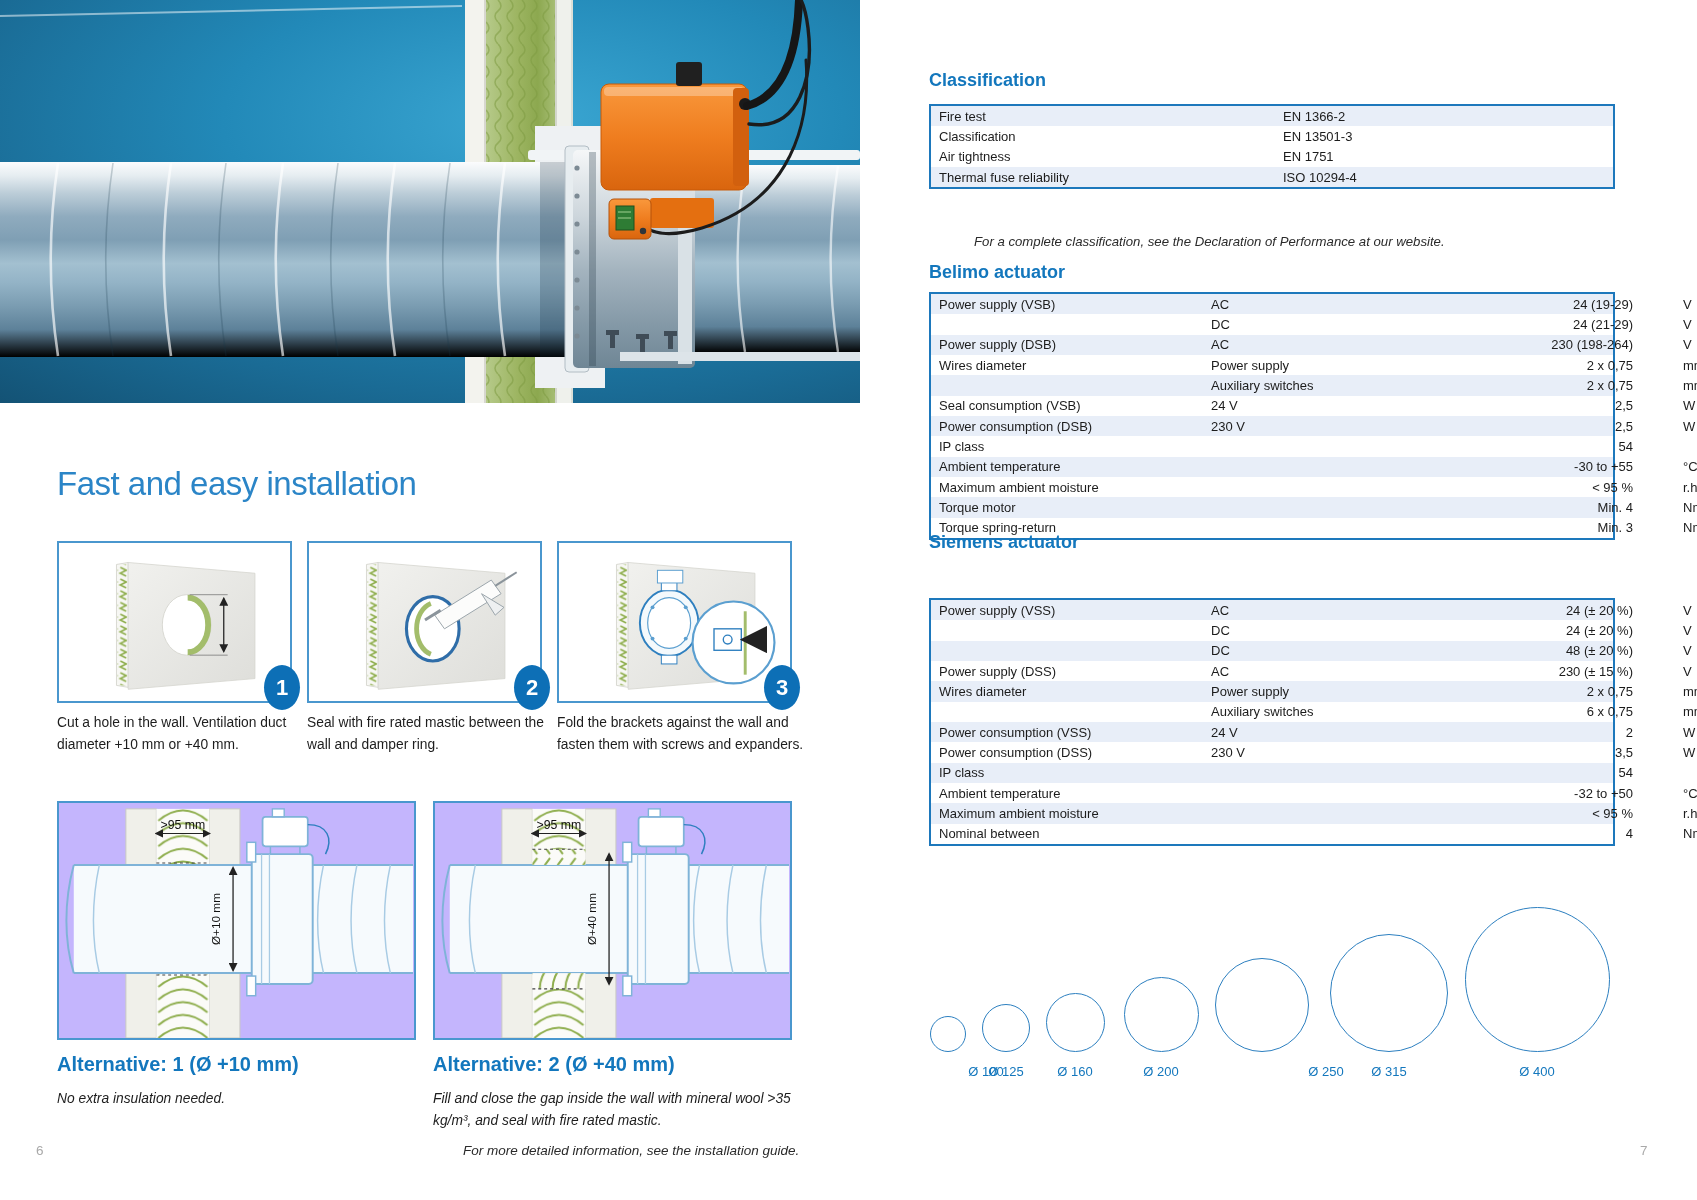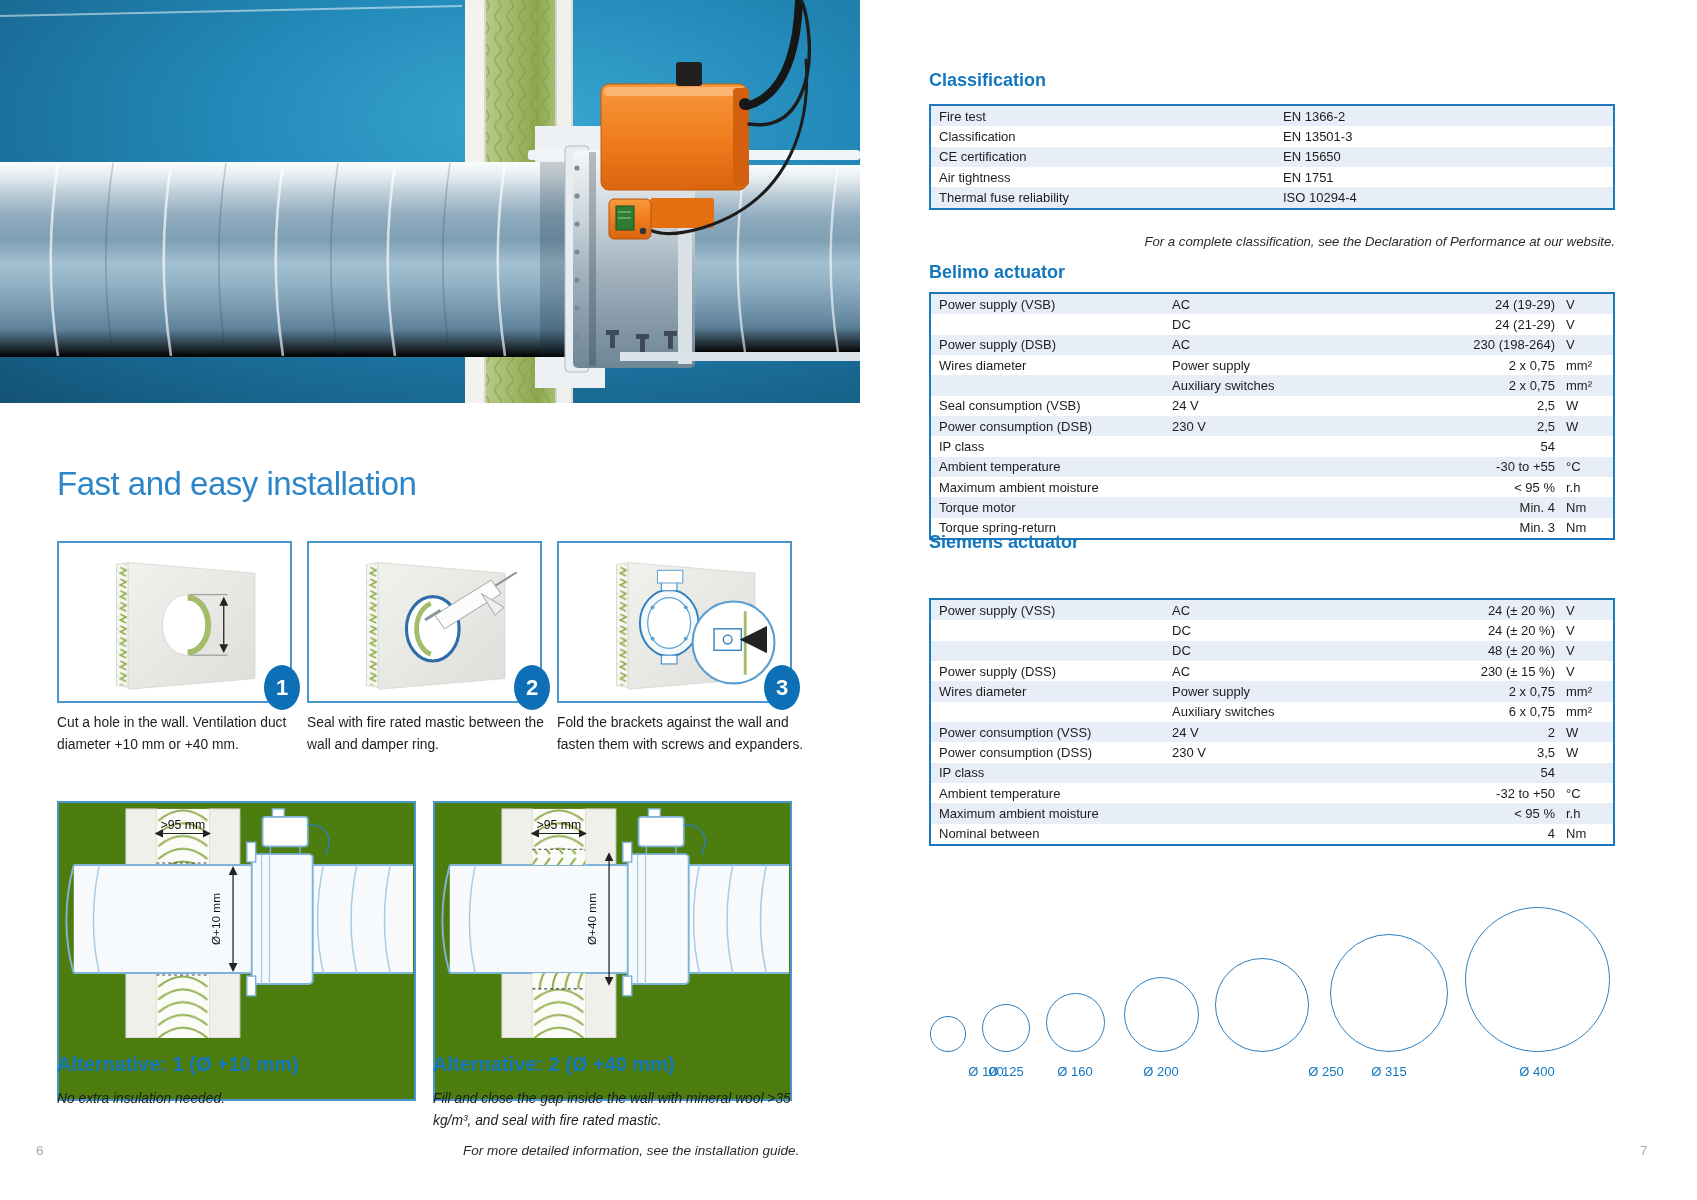--- a/index.html
+++ b/index.html
@@ -6,36 +6,36 @@
   body{width:1697px;height:1200px;position:relative;background:#fff;overflow:hidden;
        font-family:"Liberation Sans", sans-serif;color:#1d1d1d;}
   .abs{position:absolute;}
   
   #hero{left:0;top:0;width:860px;height:403px;}
   #main-title{left:57px;top:465px;font-size:33px;font-weight:400;color:#2b85c7;letter-spacing:-0.5px;}
   .step-box{top:541px;width:235px;height:162px;border:2px solid #4a97ce;background:#fff;box-sizing:border-box;}
   .step-badge{position:absolute;right:-10px;bottom:-9px;width:36px;height:45px;border-radius:50%;
        background:#0d6fb6;color:#fff;font-size:22px;font-weight:bold;display:flex;align-items:center;justify-content:center;}
   .step-caption{top:712px;width:250px;font-size:13.8px;line-height:1.62;color:#1d1d1d;}
-  .alt-box{top:801px;width:359px;height:300px;border:2px solid #4a97ce;background:#4d7c0f;box-sizing:border-box;}
+  .alt-box{top:801px;width:359px;height:239px;border:2px solid #4a97ce;background:#c4b5fd;box-sizing:border-box;}
   .alt-heading{top:1053px;font-size:20px;font-weight:bold;color:#1377bd;}
   .alt-body{top:1088px;width:364px;font-size:13.8px;line-height:1.6;color:#1d1d1d;font-style:italic;}
   #footer-note{left:463px;top:1143px;font-size:13.5px;font-style:italic;color:#2a2a2a;}
   .page-num{top:1143px;font-size:13.5px;color:#a9a9a9;}
   
   .sec-heading{left:929px;font-size:18px;font-weight:bold;color:#1377bd;}
   .data-table{left:929px;width:686px;border:2px solid #1d78bc;background:#fff;box-sizing:border-box;}
   .t-row{display:grid;height:20.35px;align-items:center;font-size:13px;color:#1c1c1c;}
   .t-row.shaded{background:#e8eef8;}
   .class-table .t-row{grid-template-columns:352px 1fr;}
-  .act-table .t-row{grid-template-columns:241px 200px 183px 1fr;}
+  .act-table .t-row{grid-template-columns:241px 200px 183px 1fr;gap:39px;}
   .t-row .c1{padding-left:8px;}
   .t-row .val{text-align:right;}
   .t-row .unit{padding-left:11px;}
-  #class-note{top:234px;width:686px;left:929px;text-align:right;font-size:13.2px;font-style:italic;color:#2a2a2a;}
+  #class-note{top:234px;width:686px;left:974px;font-size:13.2px;font-style:italic;color:#2a2a2a;}
   .circle{position:absolute;border:1.6px solid #2c7fc0;border-radius:50%;box-sizing:border-box;}
   .circle-label{position:absolute;width:90px;text-align:center;font-size:13px;color:#1377bd;top:1064px;}
   svg text{font-family:"Liberation Sans", sans-serif;}
 </style>
 </head>
 <body>
 
 <svg width="0" height="0" style="position:absolute" aria-hidden="true">
   <defs>
     <pattern id="coilV" width="54" height="13" patternUnits="userSpaceOnUse" patternTransform="translate(98 6)">
@@ -316,24 +316,20 @@
 <div class="abs sec-heading" style="top:70px">Classification</div>
 <div class="abs data-table class-table" style="top:104px">
     <div class="t-row shaded">
       <div class="c1">Fire test</div>
       <div class="c2">EN 1366-2</div>
     </div>
     <div class="t-row">
       <div class="c1">Classification</div>
       <div class="c2">EN 13501-3</div>
     </div>
-    <div class="t-row shaded">
-      <div class="c1">CE certification</div>
-      <div class="c2">EN 15650</div>
-    </div>
     <div class="t-row">
       <div class="c1">Air tightness</div>
       <div class="c2">EN 1751</div>
     </div>
     <div class="t-row shaded">
       <div class="c1">Thermal fuse reliability</div>
       <div class="c2">ISO 10294-4</div>
     </div>
   </div>
 <div class="abs" id="class-note">For a complete classification, see the Declaration of Performance at our website.</div>

